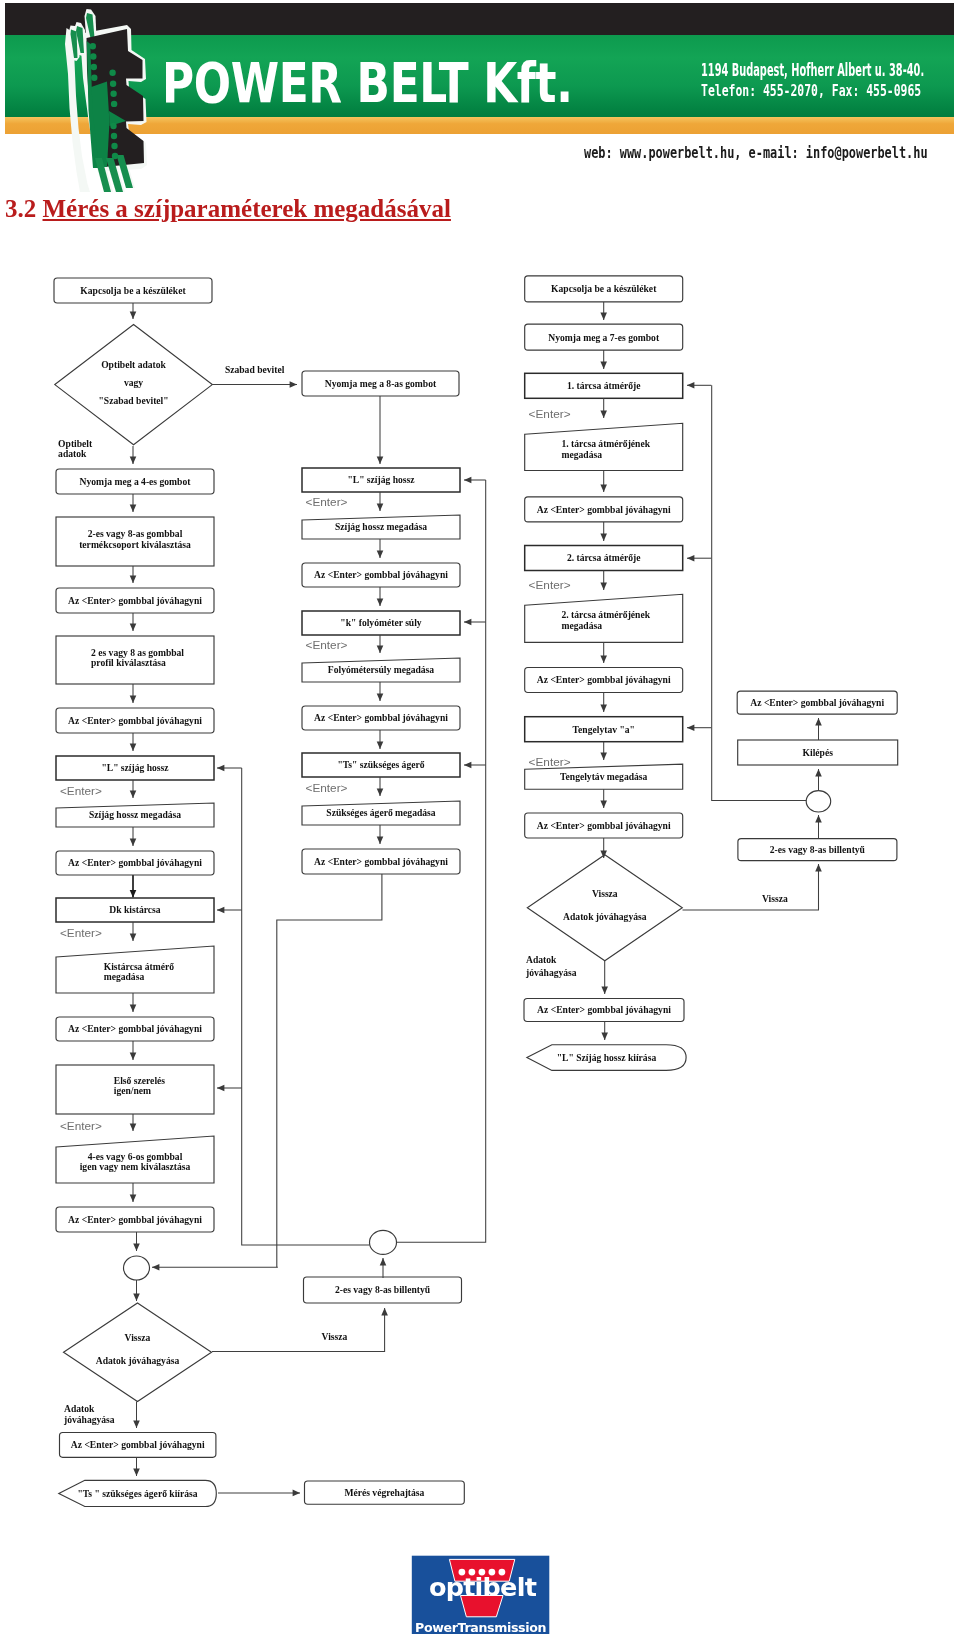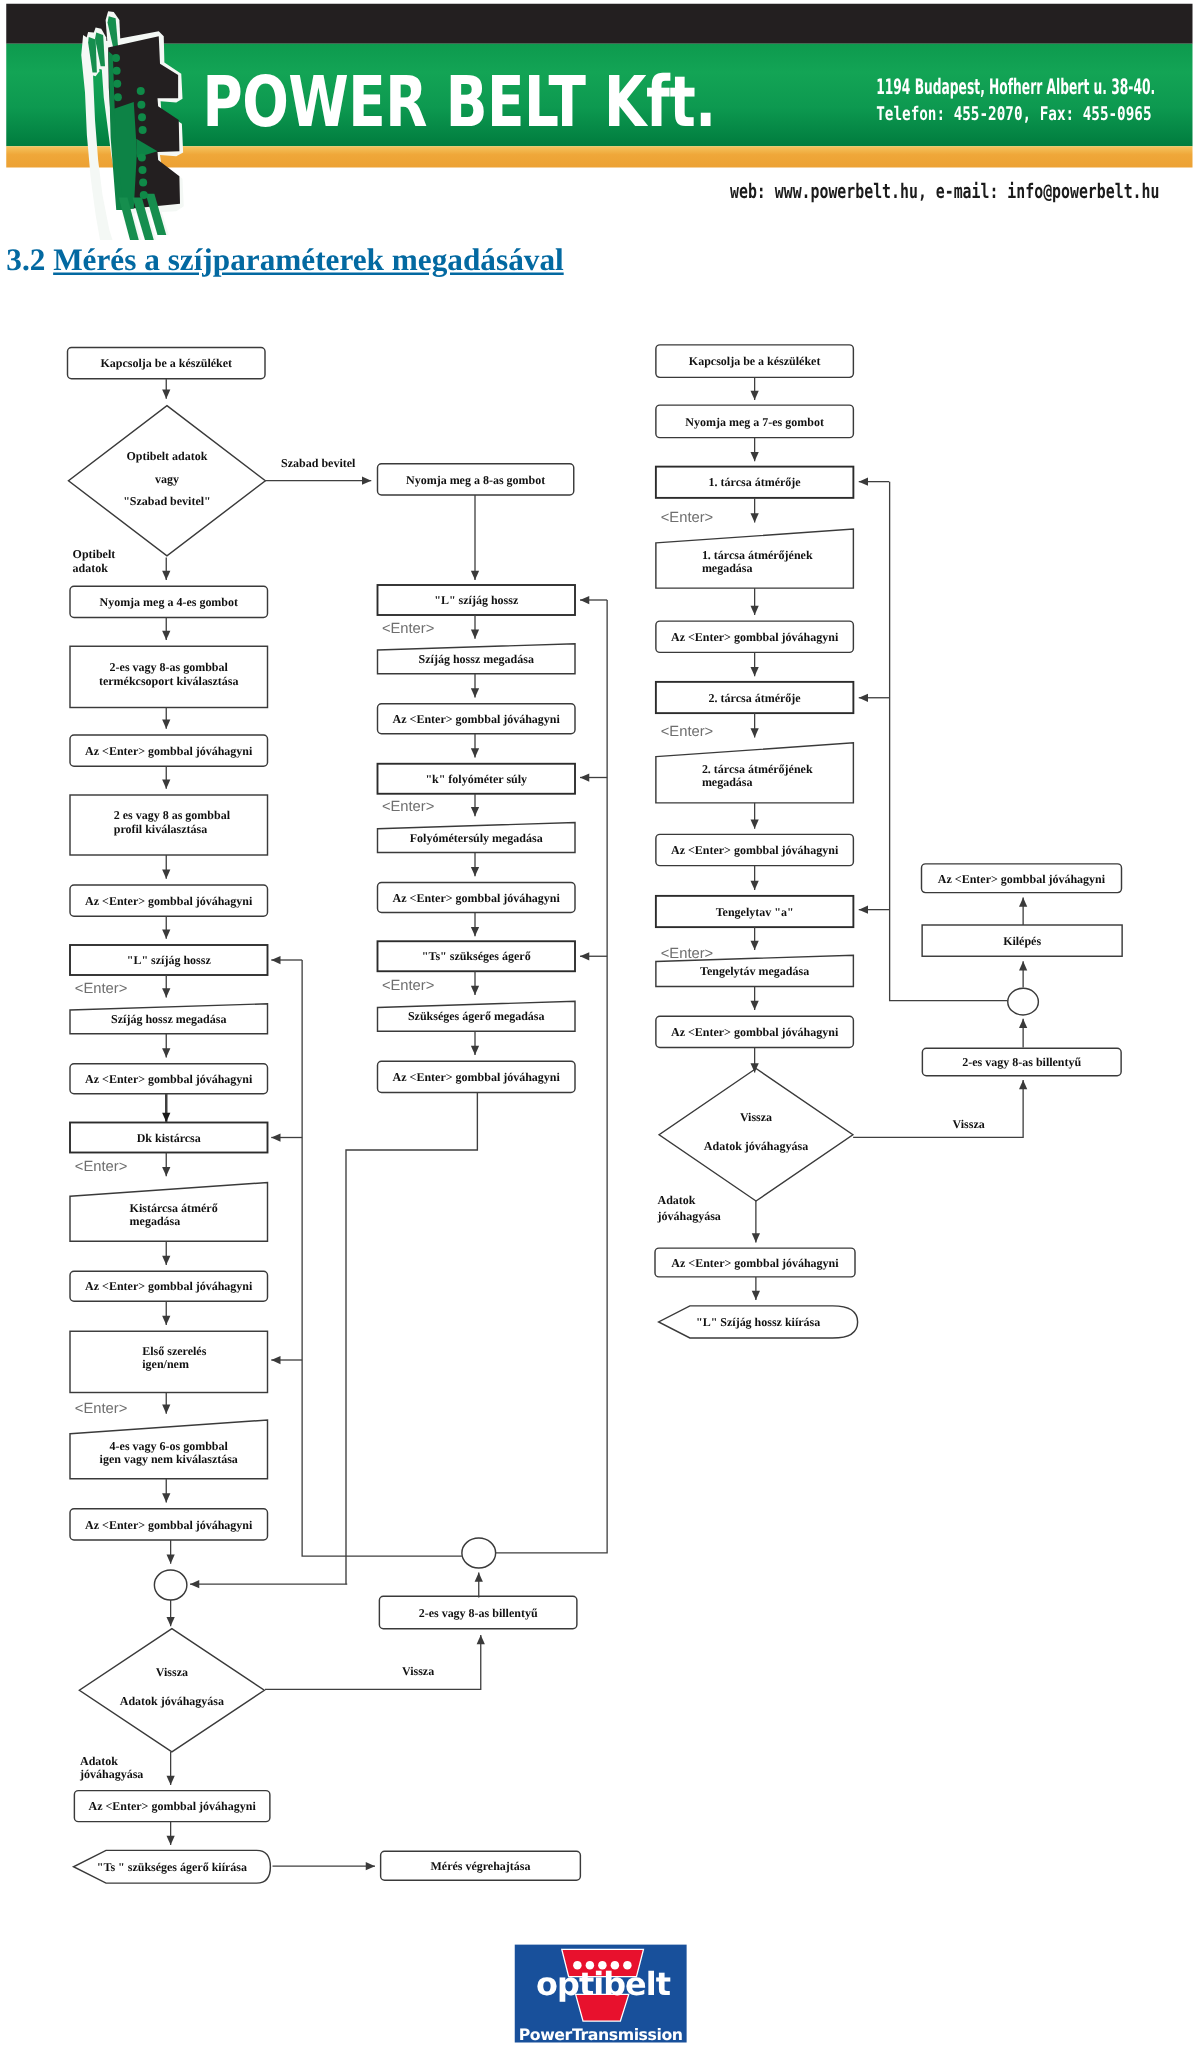--- a/index.html
+++ b/index.html
@@ -25,21 +25,21 @@
   .addr2{font-family:"DejaVu Sans Mono",monospace;font-weight:bold;
       font-size:15px;line-height:15px;transform:scaleX(0.762);transform-origin:left top;
       display:block;white-space:nowrap;position:absolute;left:0;top:21.5px;}
   .weburl{position:absolute;left:584px;top:143px;color:#1b1b1b;white-space:nowrap;
       font-family:"DejaVu Sans Mono",monospace;font-weight:bold;
       font-size:16px;transform:scaleX(0.743);transform-origin:left top;}
   .logomark{position:absolute;left:60px;top:8px;}
 
   
   .sect{position:absolute;font-family:"Liberation Serif",serif;font-weight:bold;
-        font-size:25px;color:#0369a1;white-space:nowrap;line-height:25px;}
+        font-size:25px;color:#b91c1c;white-space:nowrap;line-height:25px;}
   .sect .u{text-decoration:underline;}
 
   
   svg.fc{position:absolute;left:0;top:0;}
   svg.fc text{font-family:"Liberation Serif",serif;font-weight:bold;font-size:9.6px;fill:#111;}
   svg.fc text.ent{font-family:"Liberation Sans",sans-serif;font-weight:normal;font-size:11.8px;fill:#6e6e6e;}
   .bx{fill:#fff;stroke:#3a3a3a;stroke-width:1.15;}
   .bxb{fill:#fff;stroke:#2b2b2b;stroke-width:1.5;}
   .bxt{fill:#fff;stroke:#3a3a3a;stroke-width:1.15;}
   .ln{stroke:#3f3f3f;stroke-width:1.05;fill:none;}

